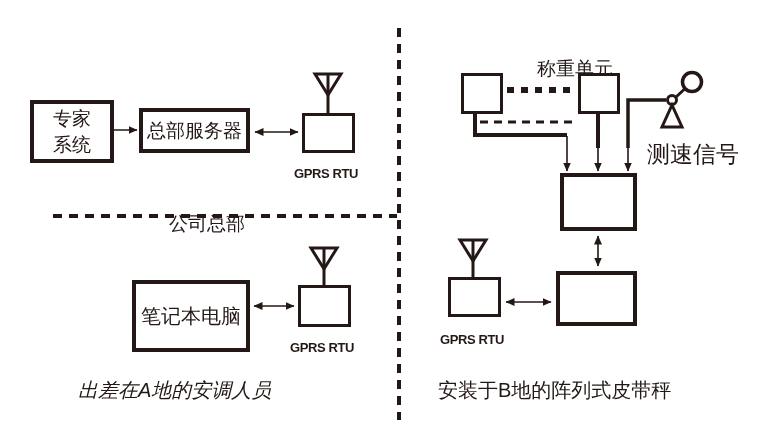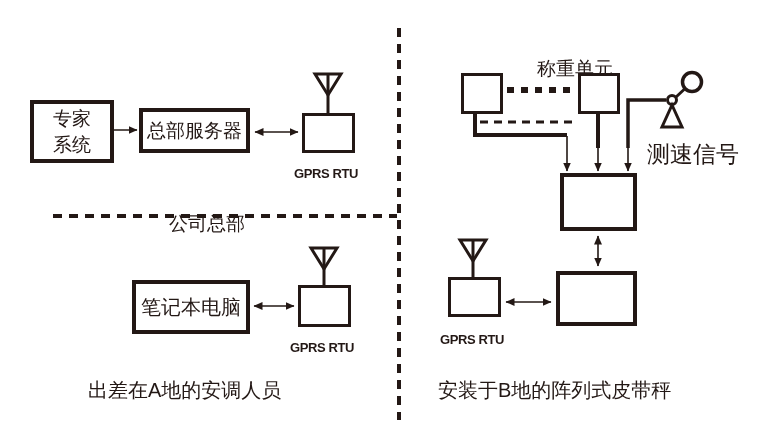--- a/index.html
+++ b/index.html
@@ -81,28 +81,28 @@
 
   <div class="box cjk19" style="left:139px; top:108px; width:111px; height:45px;">
     <span>总部服务器</span>
   </div>
 
   <div class="lbl cjk19" style="left:169px; top:167px;margin-top:44px;">公司总部</div>
 
   <div class="box thin" style="left:302px; top:113px; width:53px; height:40px;"></div>
   <div class="lbl rtu-lbl" style="left:294px; top:166px;">GPRS RTU</div>
 
-  <div class="box cjk20" style="left:132px; top:280px; width:118px; height:54px;">
+  <div class="box cjk20" style="left:132px; top:280px; width:118px; height:72px;">
     <span>笔记本电脑</span>
   </div>
 
   <div class="box thin" style="left:298px; top:285px; width:53px; height:42px;"></div>
   <div class="lbl rtu-lbl" style="left:290px; top:340px;">GPRS RTU</div>
 
-  <div class="lbl cjk20" style="left:88px; top:377px;">出差在A地的安调人员</div>
+  <div class="lbl cjk20" style="left:78px; top:377px;font-style:italic;">出差在A地的安调人员</div>
 
   <div class="lbl cjk19" style="left:537px; top:35px;margin-top:21px;">称重单元</div>
 
   <div class="box thin" style="left:461px; top:73px; width:42px; height:41px;"></div>
   <div class="box thin" style="left:578px; top:73px; width:42px; height:41px;"></div>
 
   <div class="lbl" style="left:647px; top:139px; font-size:23px;">测速信号</div>
 
   <div class="box" style="left:560px; top:173px; width:77px; height:58px;"></div>
   <div class="box" style="left:556px; top:271px; width:81px; height:55px;"></div>

